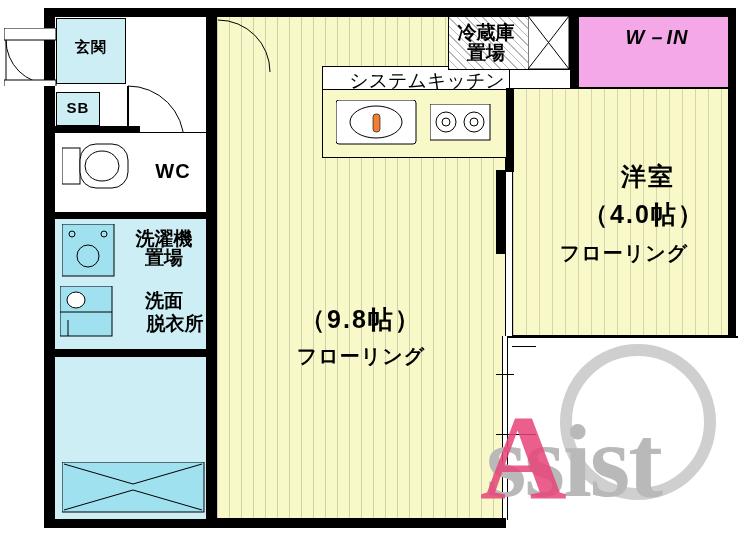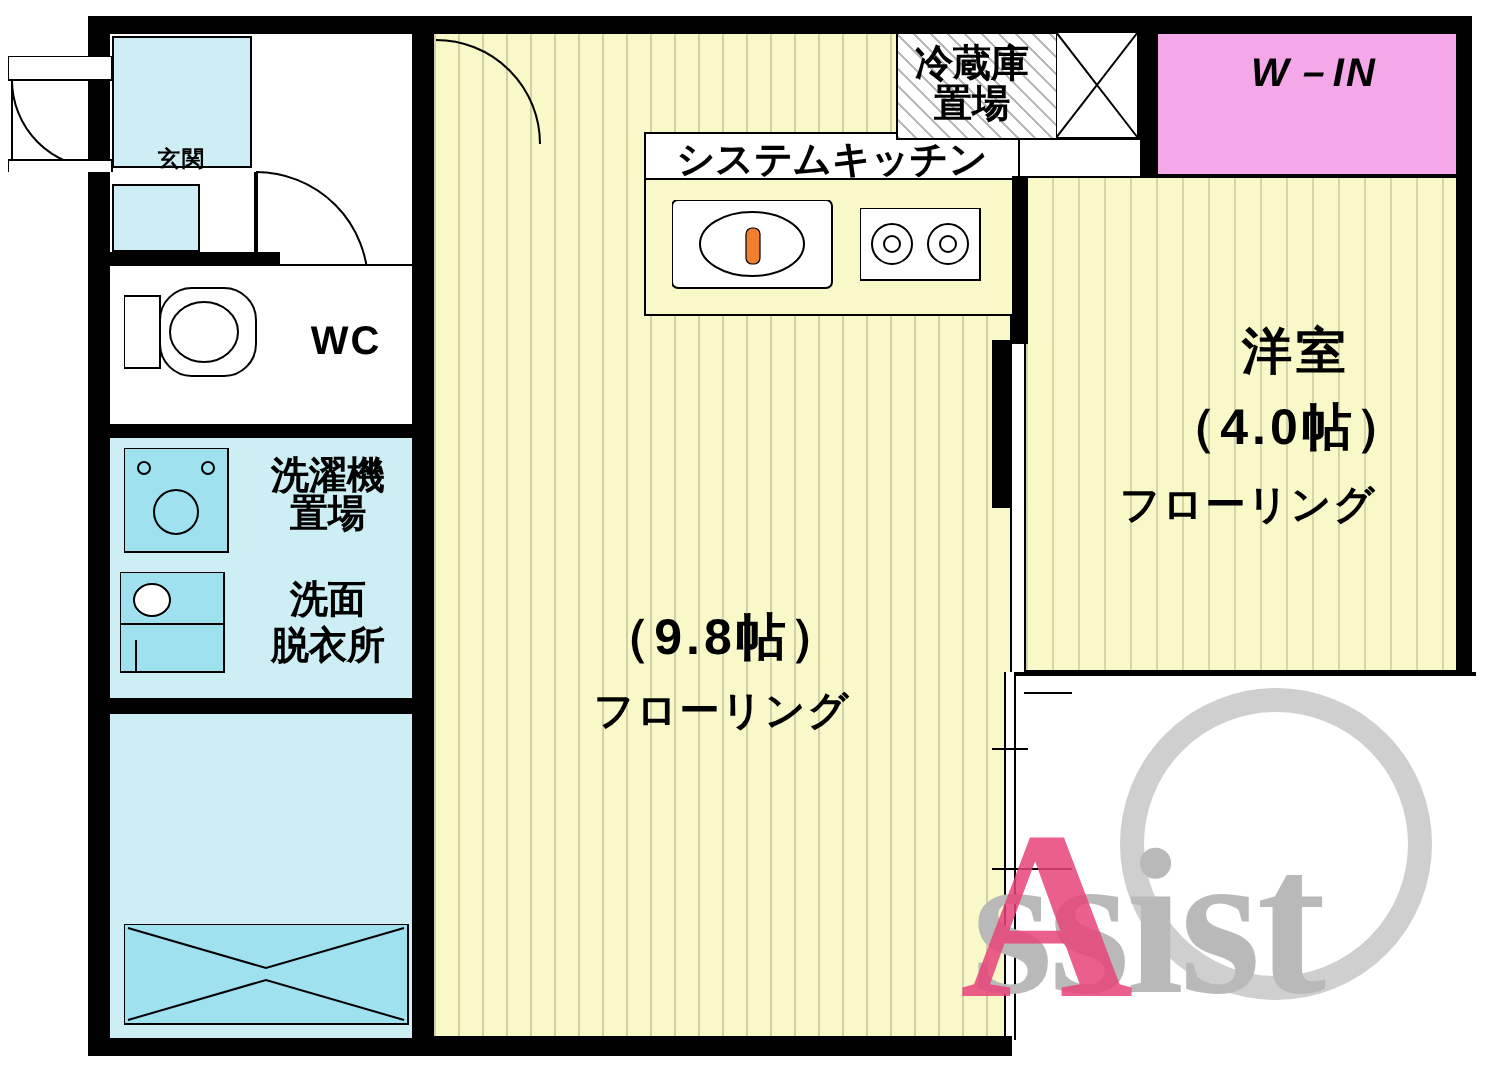--- a/index.html
+++ b/index.html
@@ -25,21 +25,21 @@
     background-image:repeating-linear-gradient(to right,rgba(0,0,0,0.16) 0 1px,transparent 1px 12px);
   }
   .tatami-lines{
     background-image:repeating-linear-gradient(to right,rgba(0,0,0,0.14) 0 1px,transparent 1px 13px);
   }
   
   #watermark{position:absolute;right:6px;bottom:6px;width:268px;height:190px;pointer-events:none;}
   
   .t-big{font-size:25px;letter-spacing:2px;}
   .t-mid{font-size:20px;letter-spacing:1px;}
-  .t-sm{font-size:11px;letter-spacing:1px;margin-top:36px;}
+  .t-sm{font-size:15px;letter-spacing:1px;}
   .t-xs{font-size:19px;letter-spacing:0px;}
 </style>
 </head>
 <body>
 
 <div id="plan">
 
   <div class="abs" style="left:8px;top:6px;width:736px;height:528px;border:0;"></div>
 
   <div class="abs wall" style="left:44px;top:8px;width:10px;height:520px;"></div>
@@ -90,21 +90,21 @@
   <div class="lbl t-xs" style="left:118px;top:228px;width:92px;font-weight:bold;">洗濯機</div>
   <div class="lbl t-xs" style="left:118px;top:247px;width:92px;font-weight:bold;">置場</div>
 
   <svg class="abs" style="left:60px;top:286px;width:58px;height:54px;">
     <rect x="0" y="0" width="52" height="50" fill="#9fe1ee" stroke="#000" stroke-width="1"></rect>
     <ellipse cx="16" cy="14" rx="9" ry="8" fill="#ffffff" stroke="#000" stroke-width="1"></ellipse>
     <line x1="0" y1="26" x2="52" y2="26" stroke="#000" stroke-width="1"></line>
     <line x1="8" y1="34" x2="8" y2="50" stroke="#000" stroke-width="1"></line>
   </svg>
   <div class="lbl t-xs" style="left:118px;top:290px;width:92px;font-weight:bold;">洗面</div>
-  <div class="lbl t-xs" style="left:118px;top:313px;width:92px;font-weight:bold;">脱衣所</div>
+  <div class="lbl t-xs" style="left:129px;top:313px;width:92px;font-weight:bold;">脱衣所</div>
 
   <div class="abs wall" style="left:54px;top:350px;width:160px;height:6px;"></div>
 
   <div class="abs f-bath" style="left:54px;top:356px;width:160px;height:164px;border:1px solid #000;"></div>
 
   <svg class="abs" style="left:62px;top:462px;width:144px;height:54px;">
     <rect x="0" y="0" width="142" height="50" fill="#9fe1ee" stroke="#000" stroke-width="1"></rect>
     <path d="M2 2 L71 22 L140 2" fill="none" stroke="#000" stroke-width="1"></path>
     <path d="M2 48 L71 28 L140 48" fill="none" stroke="#000" stroke-width="1"></path>
   </svg>
@@ -115,21 +115,21 @@
 
   <div class="lbl t-big" style="left:236px;top:305px;width:250px;font-weight:bold;">（9.8帖）</div>
   <div class="lbl t-mid" style="left:236px;top:345px;width:250px;font-weight:bold;">フローリング</div>
 
   <svg class="abs" style="left:216px;top:18px;width:56px;height:56px;">
     <path d="M2 2 A52 52 0 0 1 54 54" fill="none" stroke="#000" stroke-width="1"></path>
   </svg>
 
   <div class="abs" style="left:322px;top:66px;width:188px;height:92px;border:1px solid #000;background:#f8f8c8;"></div>
   <div class="abs" style="left:322px;top:66px;width:188px;height:24px;border:1px solid #000;background:#ffffff;"></div>
-  <div class="lbl t-xs" style="left:322px;top:70px;width:188px;font-weight:bold;">システムキッチン</div>
+  <div class="lbl t-xs" style="left:322px;top:70px;width:188px;font-weight:normal;padding-left:11px;">システムキッチン</div>
 
   <svg class="abs" style="left:336px;top:100px;width:82px;height:46px;">
     <rect x="0" y="0" width="80" height="44" rx="3" fill="#ffffff" stroke="#000" stroke-width="1"></rect>
     <ellipse cx="40" cy="22" rx="26" ry="16" fill="#ffffff" stroke="#000" stroke-width="1"></ellipse>
     <rect x="37" y="14" width="7" height="18" rx="3" fill="#f08030" stroke="#000" stroke-width="0.6"></rect>
   </svg>
 
   <svg class="abs" style="left:430px;top:104px;width:62px;height:38px;">
     <rect x="0" y="0" width="60" height="36" fill="#ffffff" stroke="#000" stroke-width="1"></rect>
     <circle cx="16" cy="18" r="10" fill="none" stroke="#000" stroke-width="1"></circle>

